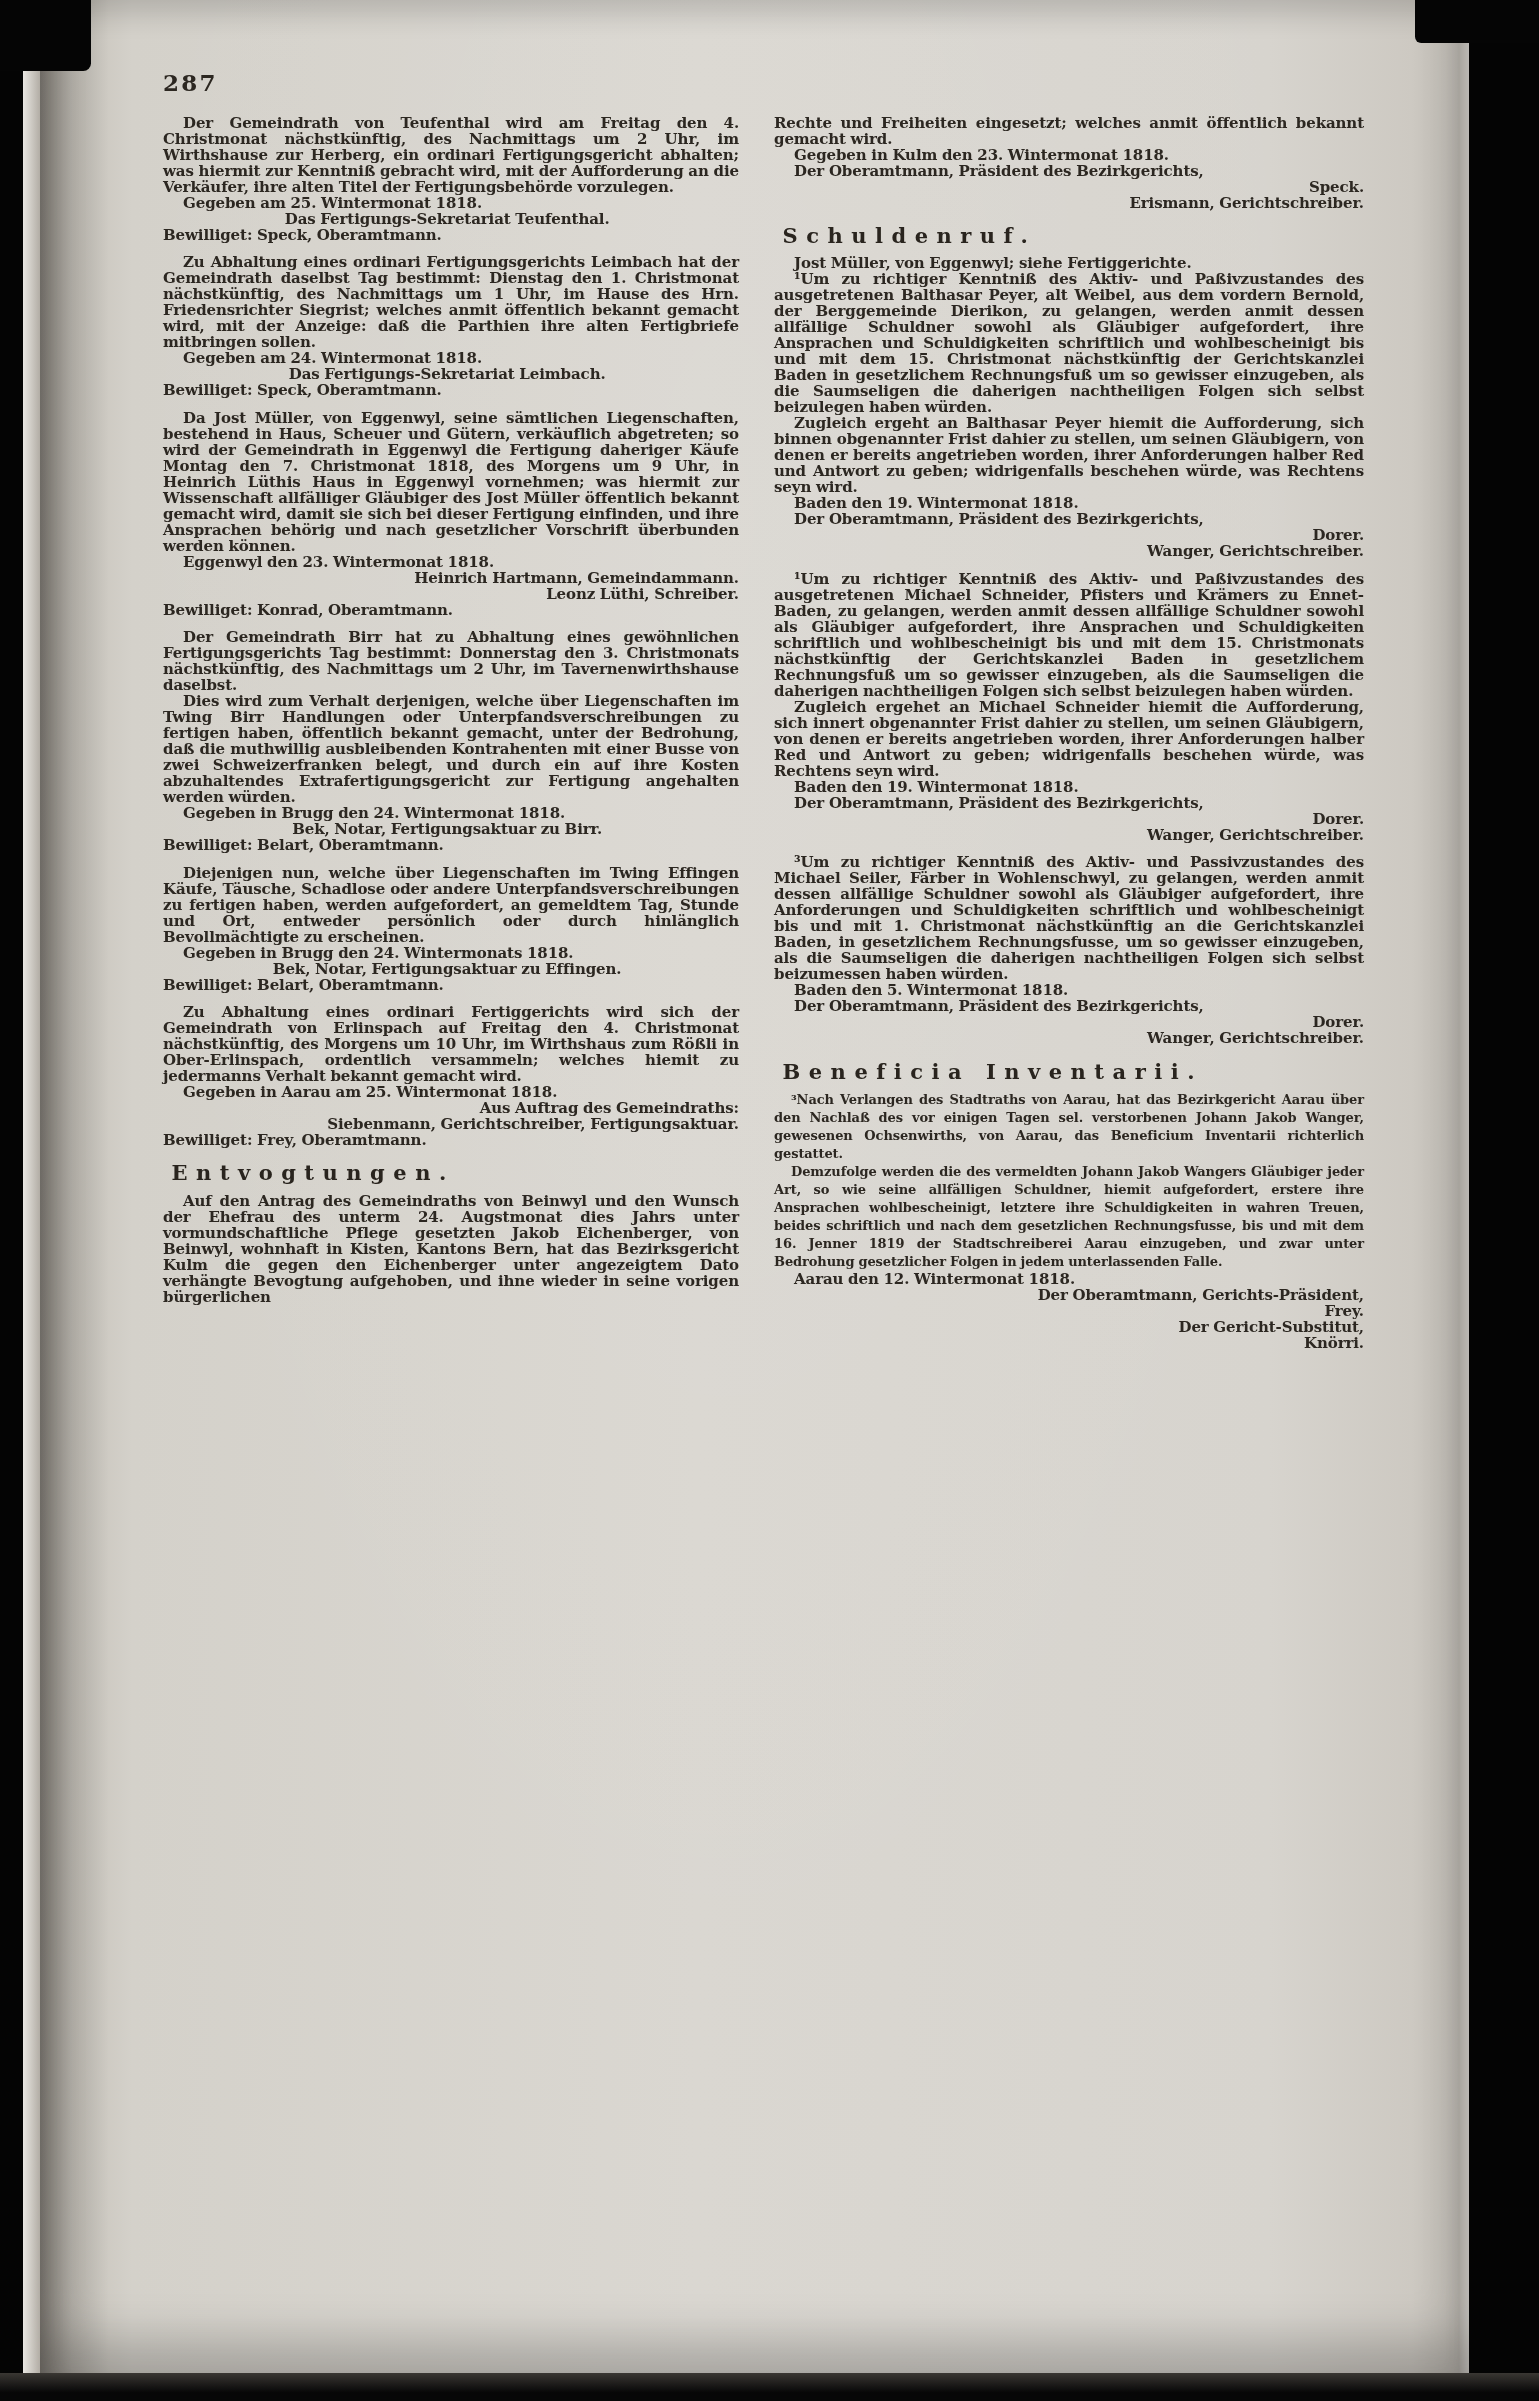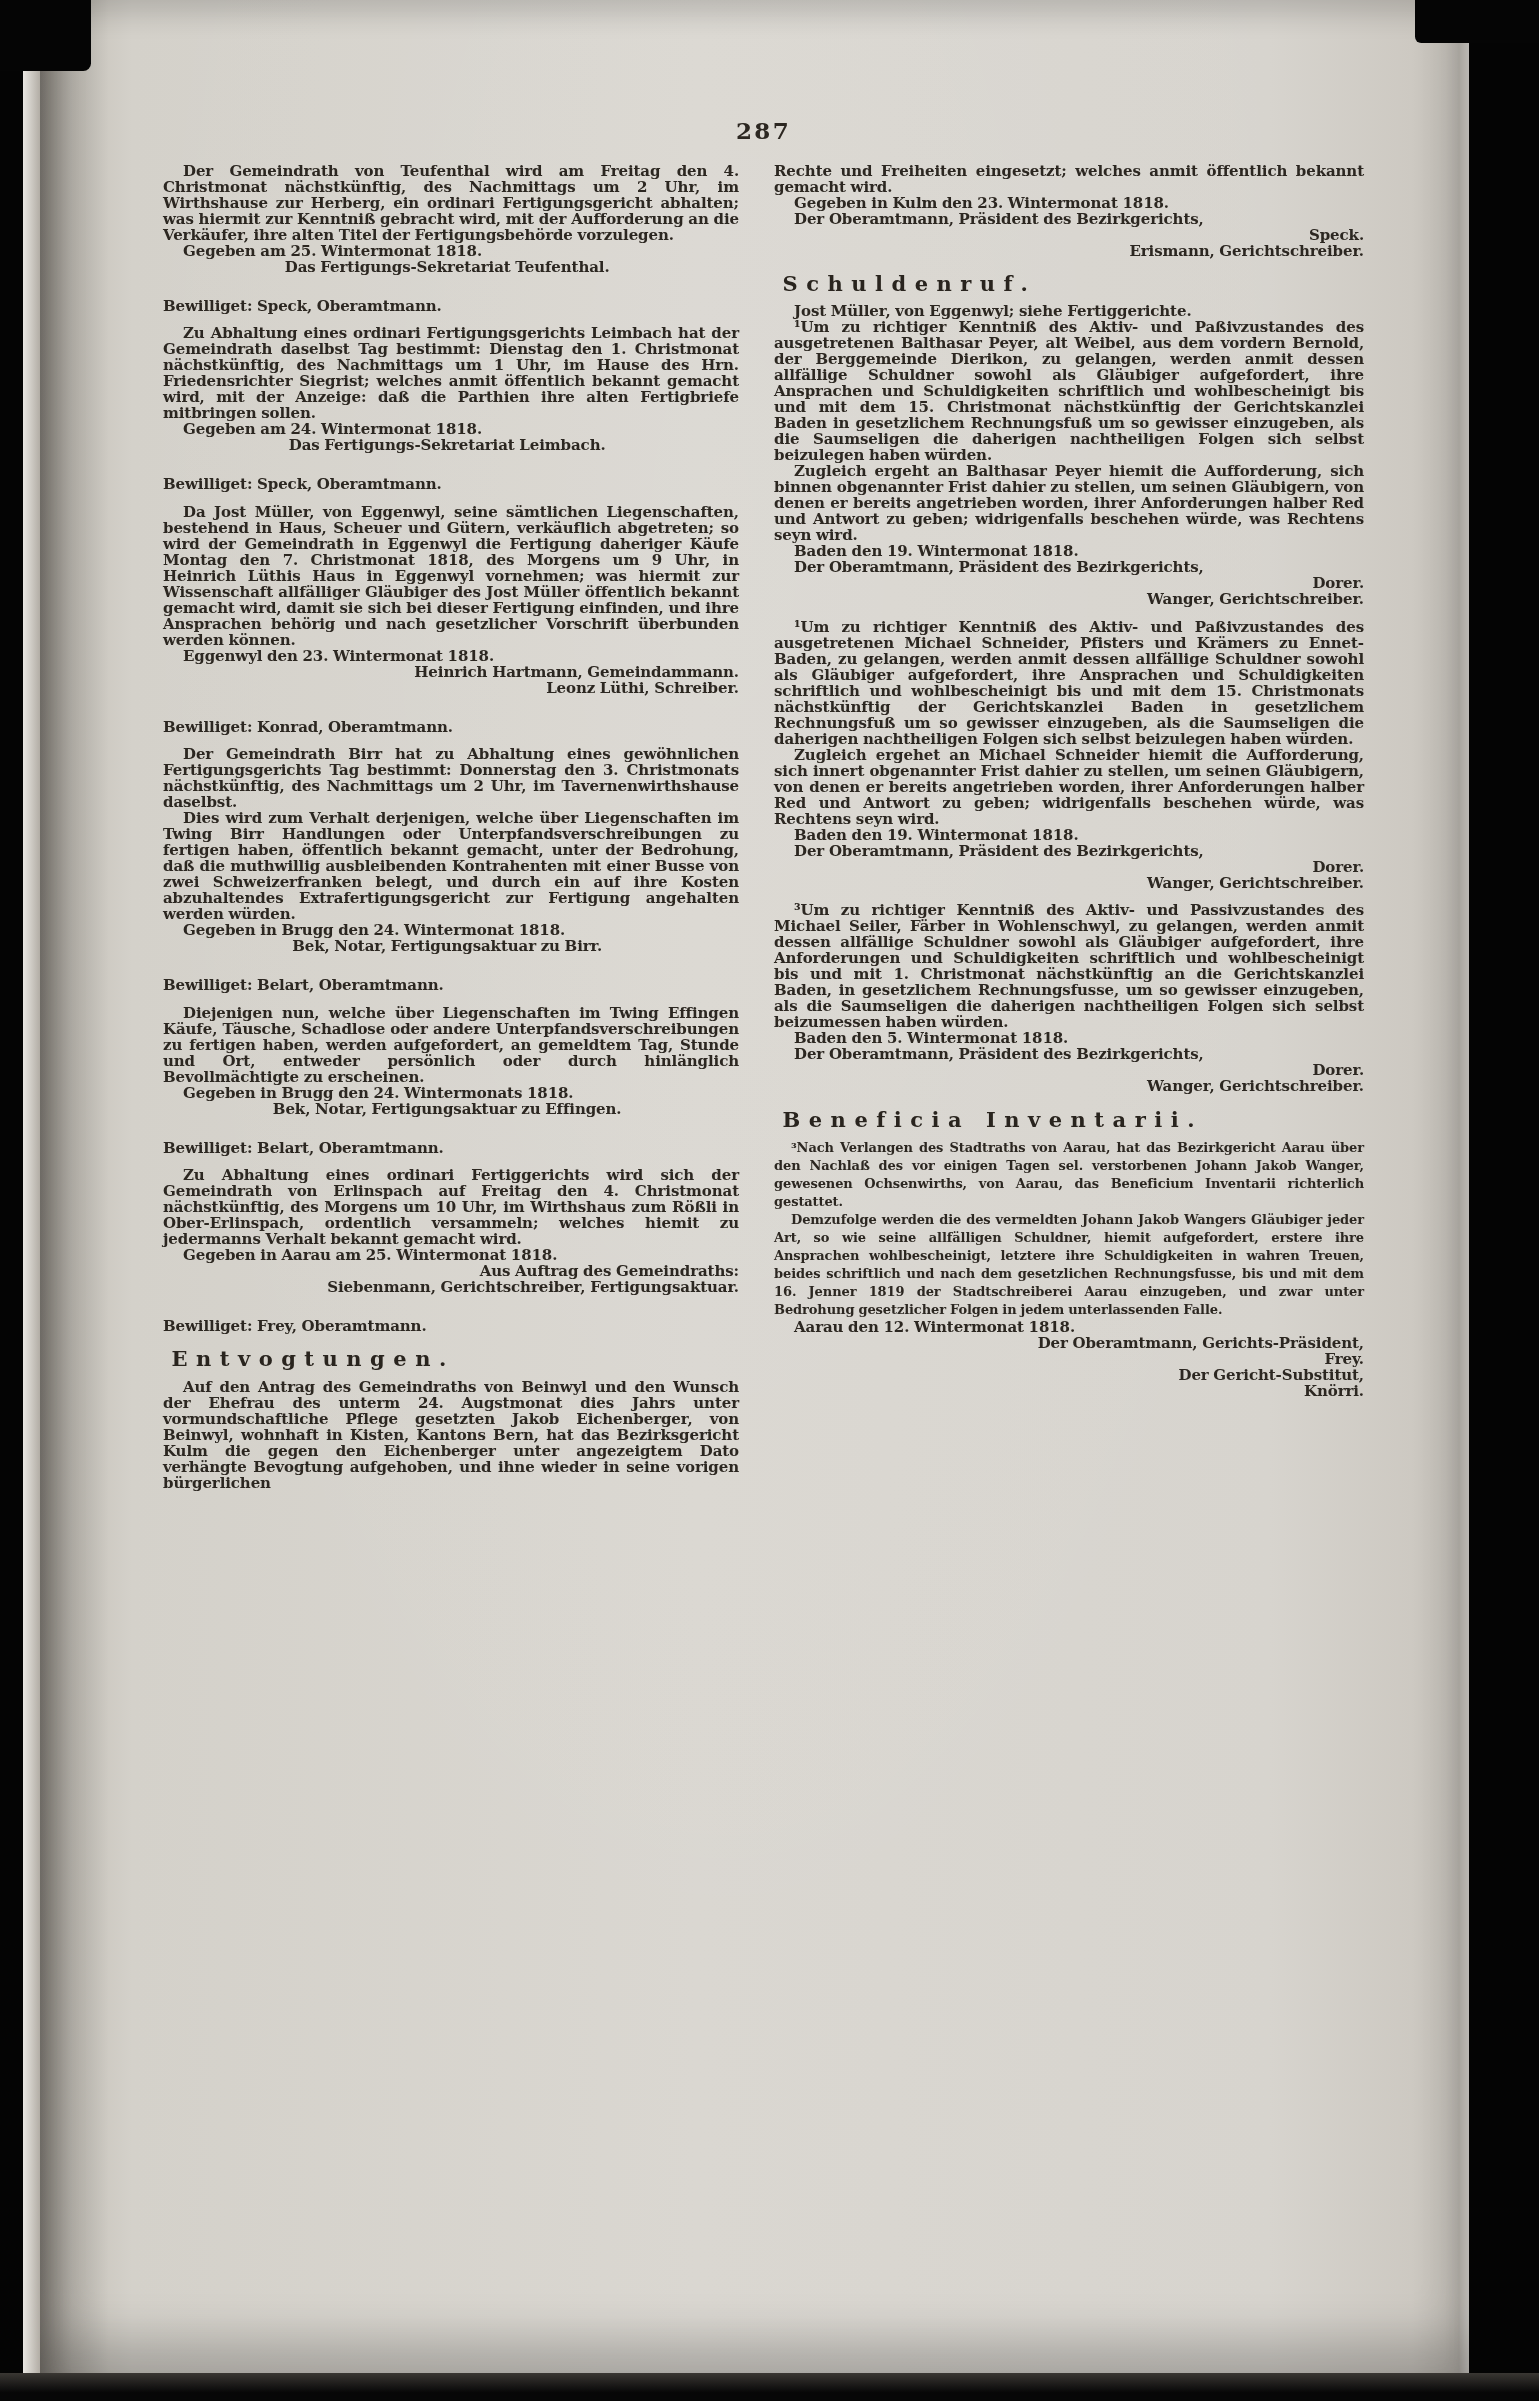--- a/index.html
+++ b/index.html
@@ -11,40 +11,40 @@
   }
   #paper {
     position:absolute; left:40px; top:0; width:1429px; height:2374px;
     background:
       radial-gradient(ellipse at 48% 22%, rgba(255,255,255,0.07), transparent 62%),
       linear-gradient(90deg,#aaa49b 0px,#c6c2ba 32px,#d4d1ca 92px,#dad7d1 46%,#d7d4ce 86%,#cdc9c2 96%,#bab6af 99.3%,#e2dfda 100%);
     box-shadow: inset 0 15.4px 26px rgba(0,0,0,0.14), inset 0 -34px 46px rgba(0,0,0,0.22);
   }
   #content { position:absolute; left:163px; top:69px; width:1201px; color:#2c2721; z-index:2; }
   .page-number {
-    text-align:center; font-size:23px; font-weight:700; letter-spacing:2.3px;
-    color:#2c2721; margin-bottom:18.5px;margin-top:48px;
+    font-size:23px; font-weight:700; letter-spacing:2.3px;
+    color:#2c2721; margin-bottom:18.5px;
   }
   .columns { display:flex; gap:35px; align-items:flex-start; }
   .col { width:576px; }
   .col + .col { width:590px; }
   .notice + .notice { margin-top:11.5px; }
   .heading {
     text-align:left; font-size:21px; font-weight:700; letter-spacing:8.5px;
     margin:12.3px 0 7.7px 0; text-indent:8.5px; color:#29241e;
   }
   p.ln {
     font-size:15px; line-height:16px; font-weight:700;
     letter-spacing:-0.1px; word-spacing:-0.4px;
     text-align:justify; color:#2c2721;
   }
   p.body   { text-indent:20px; }
   p.cont   { text-indent:0; }
   p.indent { text-align:left; text-indent:20px; }
-  p.left   { text-align:left; text-indent:0;margin-top:23px; }
+  p.left   { text-align:left; text-indent:0; }
   p.center { text-align:right; text-indent:0; }
   p.right  { text-align:center; text-indent:0; padding-right:7.7px; }
   p.small  { font-size:13px; line-height:18px; text-indent:17px; }
   
   .edge-left-bar   { position:absolute; left:0; top:0; width:23px; height:100%; background:#040404; z-index:3; }
   .edge-left-strip { position:absolute; left:23px; top:0; width:17px; height:100%;
                      background:linear-gradient(90deg,#e9e7e2,#b2ada5); z-index:3; }
   .corner-top-left  { position:absolute; left:0; top:0; width:91px; height:71px; background:#050505;
                       border-bottom-right-radius:7.7px; z-index:4; }
   .corner-top-right { position:absolute; right:0; top:0; width:125px; height:43px; background:#050505;

